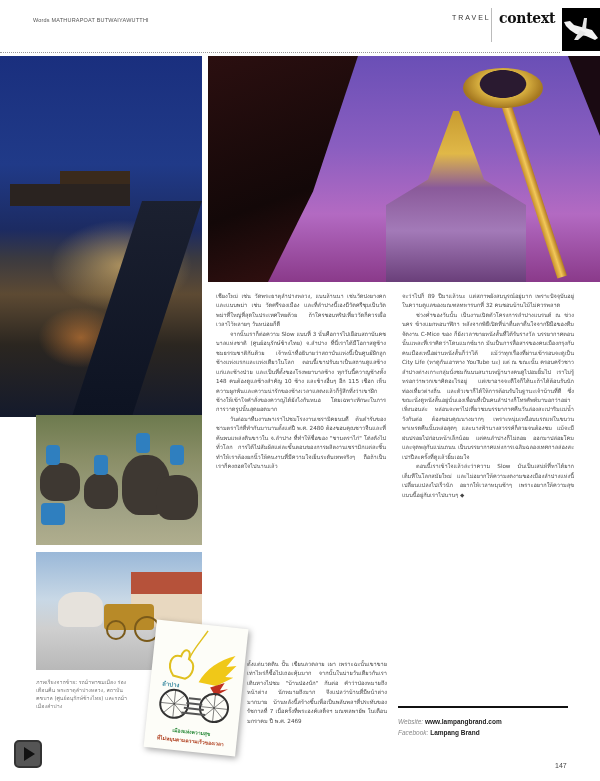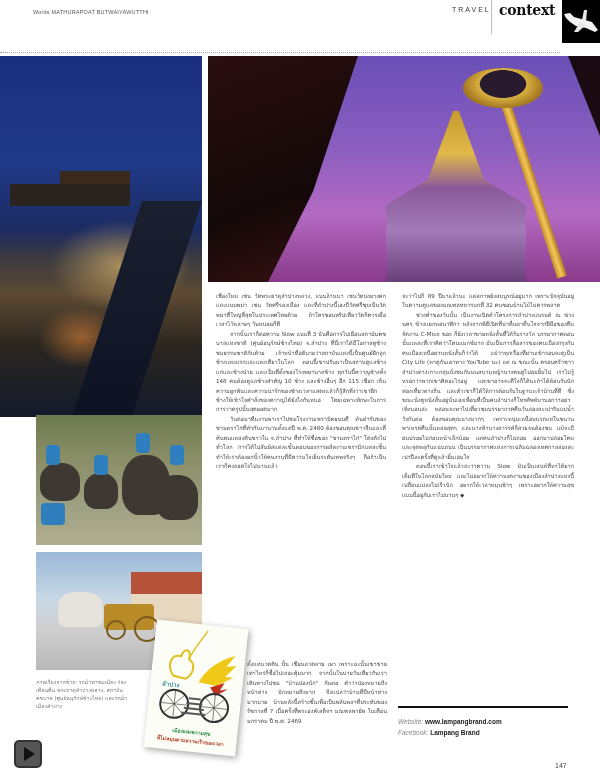--- a/index.html
+++ b/index.html
@@ -1,19 +1,19 @@
 <!DOCTYPE html>
 <html><head>
 <meta charset="utf-8">
 <style>
   * { box-sizing: border-box; margin: 0; padding: 0; }
   html, body { width: 600px; height: 781px; background: #ffffff; overflow: hidden; }
   body { position: relative; font-family: "DejaVu Sans", sans-serif; color: #333; }
 
-  .header { position: absolute; left: 0; top: 0; width: 540px; height: 50px; }
+  .header { position: absolute; left: 0; top: 8px; width: 540px; height: 50px; }
   .byline { position: absolute; left: 33px; top: 9px; font-family: "Liberation Sans", sans-serif; font-size: 5.5px; color: #555; letter-spacing: 0.2px; }
   .section-label { position: absolute; left: 452px; top: 6px; font-family: "Liberation Sans", sans-serif; font-size: 7px; letter-spacing: 2px; color: #333; }
   .vsep { position: absolute; left: 491px; top: 0; width: 1px; height: 34px; background: #bbb; }
   .context-logo { position: absolute; left: 499px; top: 2px; font-family: "DejaVu Serif", serif; font-weight: bold; font-size: 14px; color: #111; letter-spacing: -0.3px; }
   .plane-box { position: absolute; left: 562px; top: 0; width: 38px; height: 43px; background: #000; overflow: hidden; }
   .plane-box svg { position: absolute; left: 0; top: 0; }
   .dotted-rule { position: absolute; left: 0; top: 52px; width: 560px; border-top: 1px dotted #999; }
 
   .photo { position: absolute; overflow: hidden; }
   .ph-market { left: 0; top: 56px; width: 202px; height: 361px;

